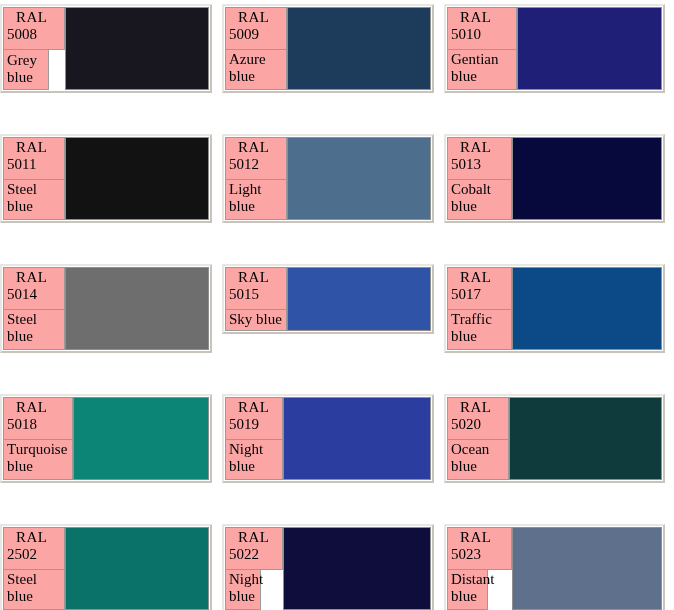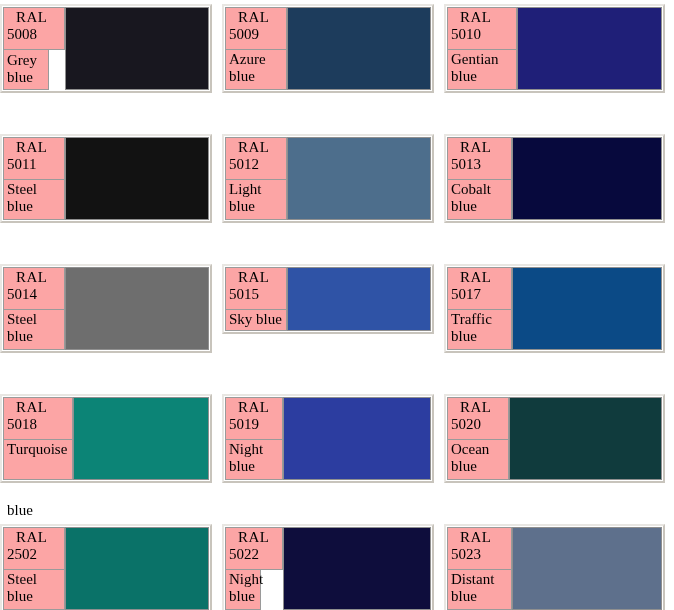--- a/index.html
+++ b/index.html
@@ -252,21 +252,21 @@
   </div>
 
   <div class="row">
     <div class="cell">
       <div class="card" style="width: 212px; height: 89px;">
         <div class="labels" style="width: 70px;">
           <div class="code-box" style="width: 70px;">
             <span class="ral-word">RAL</span>
             <span class="ral-num">5018</span>
           </div>
-          <div class="name-box" style="width: 70px; gap: 44px;">
+          <div class="name-box" style="width: 70px;">
             <span class="nm-line">Turquoise</span>
             <span class="nm-line">blue</span>
           </div>
         </div>
         <div class="swatch" style="background: rgb(12, 132, 118);"></div>
       </div>
     </div>
     <div class="cell">
       <div class="card" style="width: 212px; height: 89px;">
         <div class="labels" style="width: 58px;">
@@ -330,21 +330,21 @@
         <div class="swatch" style="background: rgb(14, 13, 60);"></div>
       </div>
     </div>
     <div class="cell">
       <div class="card" style="width: 221px; height: 89px;">
         <div class="labels" style="width: 65px;">
           <div class="code-box" style="width: 65px;">
             <span class="ral-word">RAL</span>
             <span class="ral-num">5023</span>
           </div>
-          <div class="name-box" style="width: 65px;">
+          <div class="name-box" style="width: 41px;">
             <span class="nm-line">Distant</span>
             <span class="nm-line">blue</span>
           </div>
         </div>
         <div class="swatch" style="background: rgb(94, 112, 140);"></div>
       </div>
     </div>
   </div>
 </div>
 

